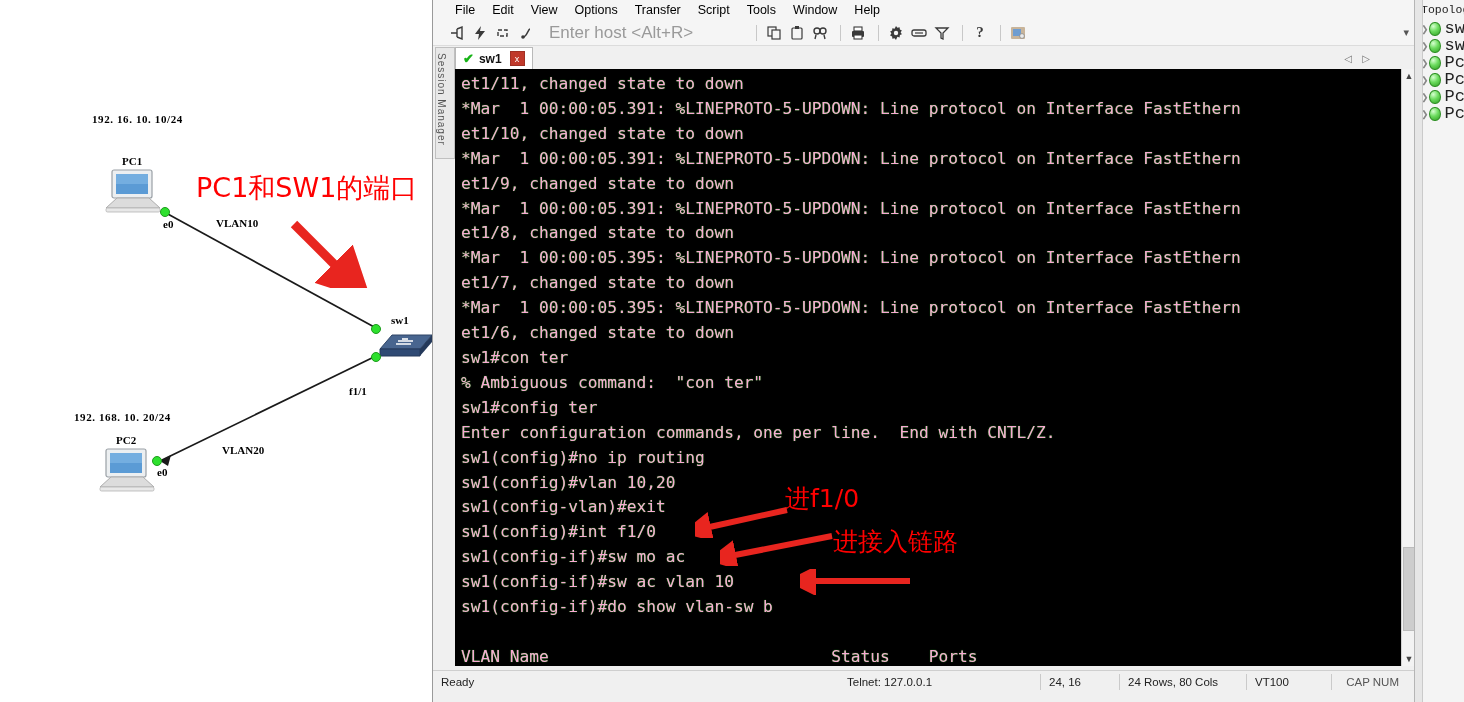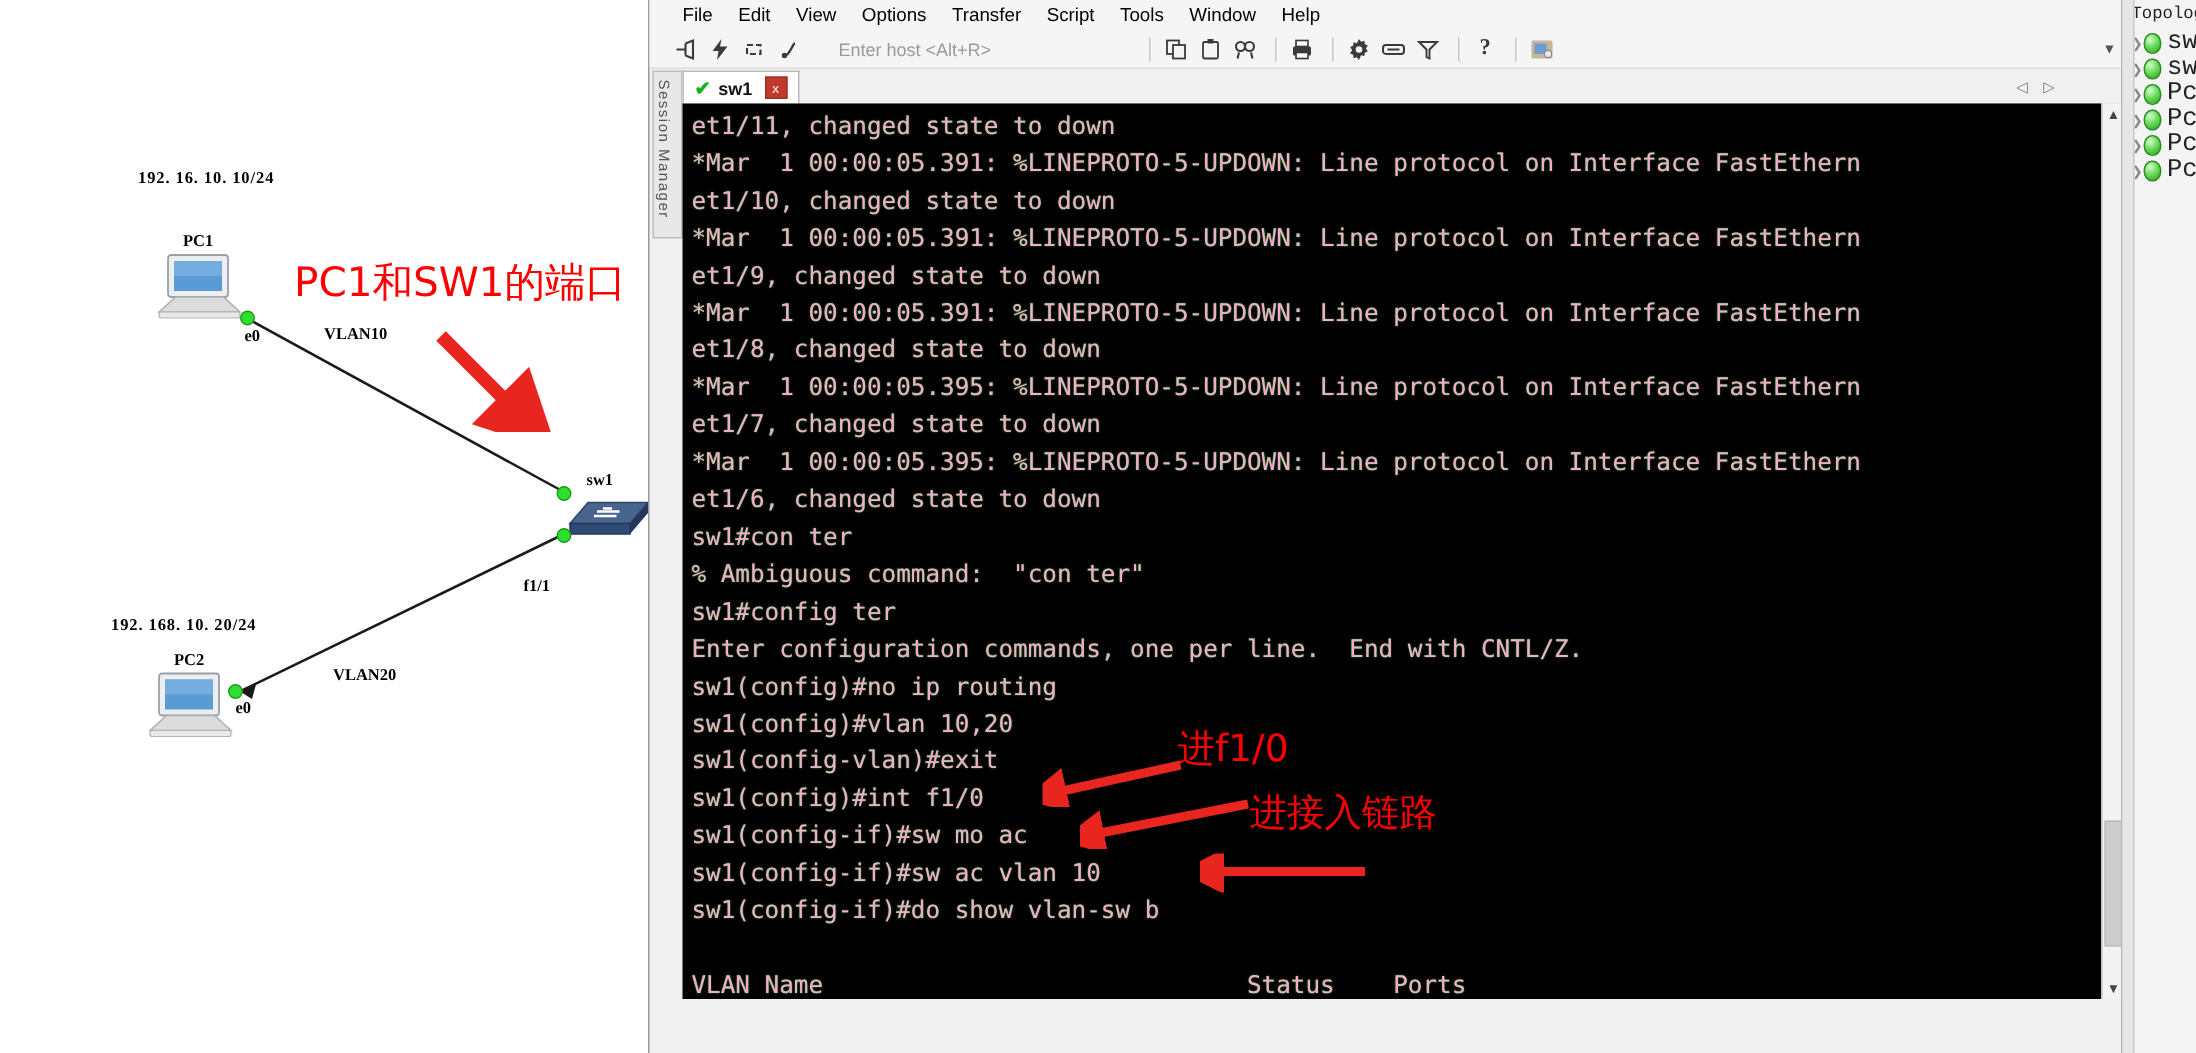--- a/index.html
+++ b/index.html
@@ -18,21 +18,21 @@
            text-shadow:1px 0 0 #fff,-1px 0 0 #fff,0 1px 0 #fff,0 -1px 0 #fff,1px 1px 0 #fff,-1px -1px 0 #fff;}
 
   
   #crt{position:absolute;left:432px;top:0;width:982px;height:702px;background:#f0f0f0;border-left:1px solid #9a9a9a;padding-left:40px;}
   #menubar{position:absolute;left:0;top:0;width:982px;height:20px;background:#f5f5f5;display:flex;align-items:center;padding-left:22px;box-sizing:border-box;}
   .menu-item{font-size:12.5px;color:#000;margin-right:17px;cursor:default;font-family:"Liberation Sans",sans-serif;}
 
   #toolbar{position:absolute;left:0;top:20px;width:982px;height:26px;background:#f5f5f5;border-bottom:1px solid #dcdcdc;display:flex;align-items:center;padding-left:14px;box-sizing:border-box;}
   .tb-ico{width:20px;height:20px;display:flex;align-items:center;justify-content:center;color:#3a3a3a;margin-right:3px;}
   .tb-sep{width:1px;height:16px;background:#c8c8c8;margin:0 7px;}
-  #hostbox{font-size:12px;color:#9a9a9a;margin-left:20px;width:200px;font-family:"Liberation Sans",sans-serif;}
+  #hostbox{font-size:17px;color:#9a9a9a;margin-left:10px;width:200px;font-family:"Liberation Sans",sans-serif;}
   #tb-caret{position:absolute;right:6px;top:6px;font-size:11px;color:#555;}
 
   #sessionmgr{position:absolute;left:2px;top:47px;width:18px;height:110px;background:#e8e8e8;border:1px solid #c0c0c0;}
   #sessionmgr span{display:block;writing-mode:vertical-rl;font-size:10px;color:#555;letter-spacing:1px;padding-top:5px;font-family:"Liberation Sans",sans-serif;}
 
   #tabstrip{position:absolute;left:22px;top:47px;width:960px;height:22px;background:#f0f0f0;border-bottom:1px solid #b9b9b9;}
   #tab1{position:absolute;left:0;top:0;height:22px;background:#ffffff;border:1px solid #b9b9b9;border-bottom:none;display:flex;align-items:center;padding:0 7px;box-sizing:border-box;}
   #tab1 .chk{color:#17b317;font-size:13px;font-weight:bold;margin-right:5px;}
   #tab1 .lbl{font-size:12px;font-weight:bold;color:#111;font-family:"Liberation Sans",sans-serif;}
   #tab1 .x{width:13px;height:13px;background:#c0392b;color:#fff;font-size:9px;display:flex;align-items:center;justify-content:center;margin-left:8px;border:1px solid #a03024;}
@@ -288,20 +288,32 @@
         <line x1="110" y1="12" x2="10" y2="12" stroke="#e8251f" stroke-width="6" marker-end="url(#ah2)"></line>
       </svg>
     </div>
 
     <div id="termscroll">
       <div class="sb-arrow" style="top:0">▲</div>
       <div id="sb-thumb" style="top:478px;height:82px"></div>
       <div class="sb-arrow" style="top:583px">▼</div>
     </div>
 
+    <div id="statusbar">
+      <div class="st-cell" style="width:390px">Ready</div>
+      <div class="st-cell" style="width:185px;justify-content:flex-start">Telnet: 127.0.0.1</div>
+      <div class="st-div"></div>
+      <div class="st-cell" style="width:62px">24, 16</div>
+      <div class="st-div"></div>
+      <div class="st-cell" style="width:110px">24 Rows, 80 Cols</div>
+      <div class="st-div"></div>
+      <div class="st-cell" style="width:68px">VT100</div>
+      <div class="st-div"></div>
+      <div class="st-cell" style="flex:1;justify-content:flex-end;color:#555;padding-right:16px">CAP NUM</div>
+    </div>
   </div>
 
   <div id="rightpane">
     <div id="rp-leftedge"></div>
     <div id="rp-title">Topology</div>
     <div class="rp-row">
       <span class="rp-chev">❯</span>
       <span class="rp-dot"></span>
       <span class="rp-lbl">sw</span>
     </div>

